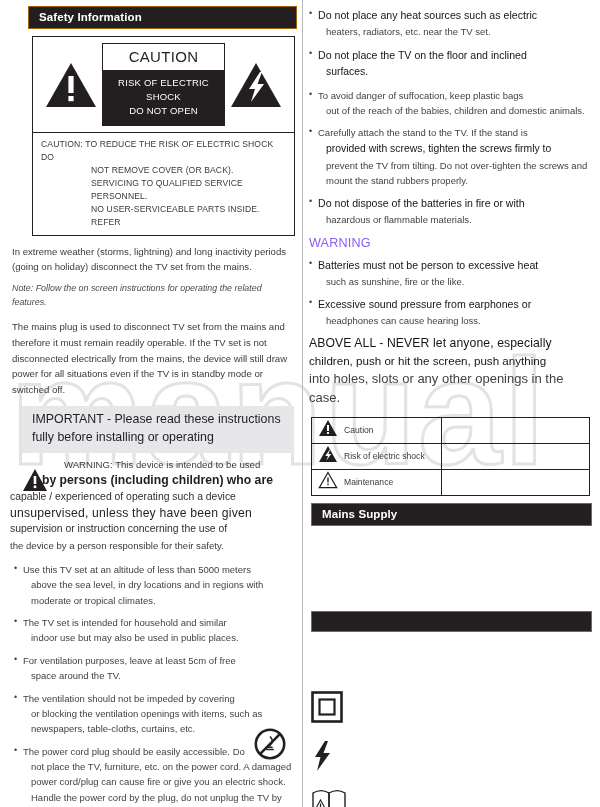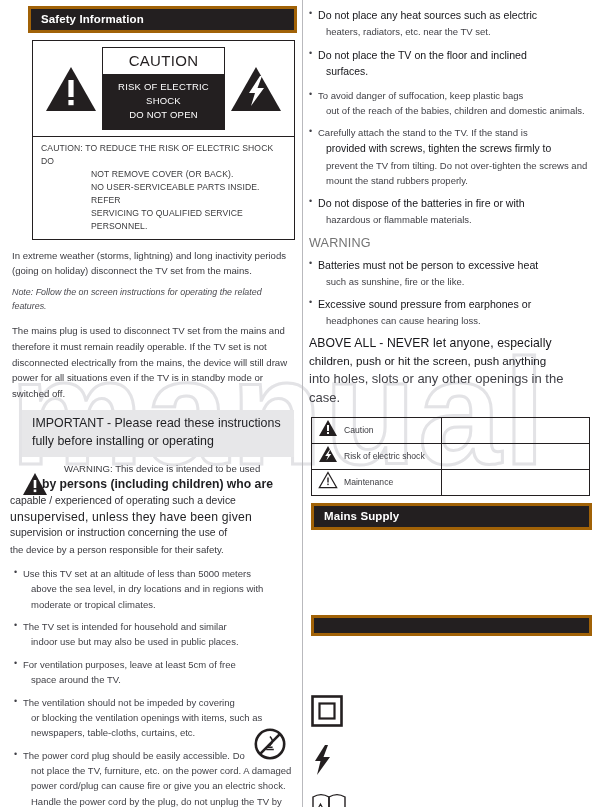--- a/index.html
+++ b/index.html
@@ -51,21 +51,21 @@
   #col-left  { left: 0;   width: 302px; padding: 0; }
   #col-right { left: 303px; width: 297px; }
 
   
   .bar {
     background: #231f20;
     color: #ffffff;
     font-size: 11.5px;
     font-weight: bold;
     padding: 4px 0 5px 10px;
-    border: 3px solid #a16207;
+    border: 1px solid #a16207;
     letter-spacing: .1px;
   }
   .bar-empty { height: 21px; padding: 0; }
 
   
   .caution-box {
     border: 1.5px solid #231f20;
     margin: 7px 0 0 0;
     background: #fff;
   }
@@ -166,21 +166,21 @@
   ul.bl li .cont { display: block; padding-left: 8px; }
   ul.bl li .strong { color: #16161a; font-size: 10.4px; }
   ul.bl li .big { color: #16161a; font-size: 10.6px; }
 
   #left-bullets { margin: 8px 10px 0 14px; }
   #right-bullets { margin: 4px 8px 8px 6px; }
 
   
   .h-warning {
     font-size: 12.6px;
-    color: #737373;
+    color: #8b5cf6;
     margin: 7px 0 0 6px;
     letter-spacing: .2px;
   }
   .aboveall {
     margin: 6px 8px 0 6px;
     font-size: 10.4px;
     line-height: 1.46;
     color: #16161a;
   }
   .aboveall .a1 { display: block; font-size: 12.2px; letter-spacing: .1px; }
@@ -249,22 +249,22 @@
         <div class="tri-cell">
           <svg width="52" height="48" viewBox="0 0 52 48">
             <polygon points="26,2 51,46 1,46" fill="#231f20"></polygon>
             <polygon points="30,11 19,28 25,28 21,41 34,23 27.5,23 32,11" fill="#ffffff"></polygon>
           </svg>
         </div>
       </div>
       <div class="caution-bottom">
         <span>CAUTION: TO REDUCE THE RISK OF ELECTRIC SHOCK DO</span>
         <span class="ind">NOT REMOVE COVER (OR BACK).</span>
+        <span class="ind">SERVICING TO QUALIFIED SERVICE PERSONNEL.</span>
         <span class="ind">NO USER-SERVICEABLE PARTS INSIDE. REFER</span>
-        <span class="ind">SERVICING TO QUALIFIED SERVICE PERSONNEL.</span>
       </div>
     </div>
 
     <div class="p" style="margin-left:12px;margin-right:14px;margin-top:8px;">In extreme weather (storms, lightning) and long inactivity periods (going on holiday) disconnect the TV set from the mains.</div>
 
     <div class="p note" style="margin-left:12px;margin-right:10px;margin-top:6px;">Note: Follow the on screen instructions for operating the related features.</div>
 
     <div class="p" style="margin-left:12px;margin-right:10px;margin-top:10px;">The mains plug is used to disconnect TV set from the mains and therefore it must remain readily operable. If the TV set is not disconnected electrically from the mains, the device will still draw power for all situations even if the TV is in standby mode or switched off.</div>
 
     <div class="important">IMPORTANT - Please read these instructions fully before installing or operating</div>

